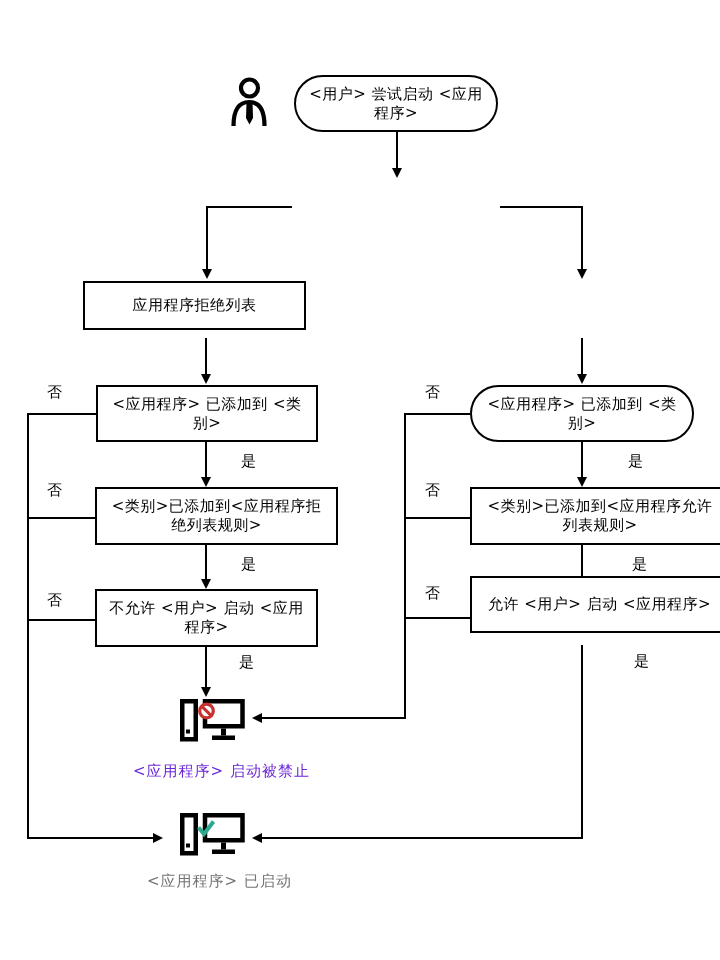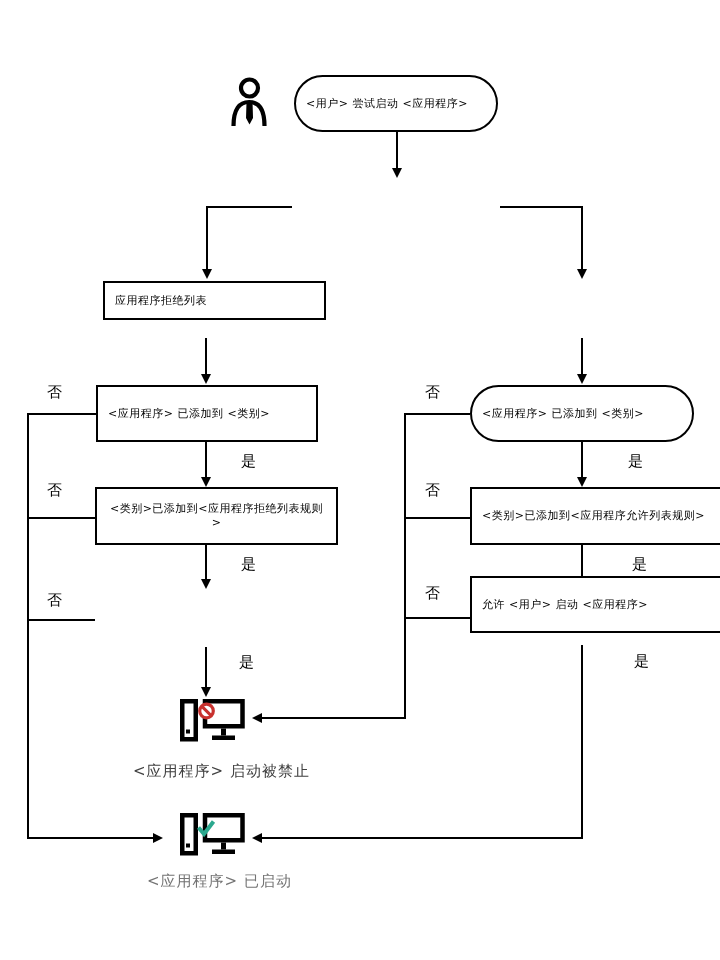--- a/index.html
+++ b/index.html
@@ -3,31 +3,31 @@
 <meta charset="utf-8">
 <style>
   html,body{margin:0;padding:0;background:#ffffff;}
   .canvas{
     position:relative;width:720px;height:960px;background:#ffffff;overflow:hidden;
     font-family:"DejaVu Sans","Liberation Sans",sans-serif;color:#000;
   }
   .wires{position:absolute;left:0;top:0;width:720px;height:960px;}
   .node{
     position:absolute;box-sizing:border-box;border:2px solid #000;background:#fff;
-    display:flex;align-items:center;justify-content:flex-start;text-align:center;
-    font-size:11px;letter-spacing:.5px;line-height:1.25;padding:4px 10px;
+    display:flex;align-items:center;justify-content:center;text-align:center;
+    font-size:15px;letter-spacing:.5px;line-height:1.25;padding:4px 10px;
   }
   .stadium{border-radius:29px;}
   .edge-label{
     position:absolute;font-size:15px;letter-spacing:1px;white-space:nowrap;
   }
   .outcome{
     position:absolute;font-size:15px;letter-spacing:1px;white-space:nowrap;
   }
-  .blocked-text{color:#404040;}
+  .blocked-text{color:#6d28d9;}
   .started-text{color:#737373;}
   .icon{position:absolute;}
 </style>
 </head>
 <body>
 
 <div class="canvas">
 
   <svg class="wires" viewBox="0 0 720 960" fill="none" stroke="#000" stroke-width="2">
     <g>
@@ -92,41 +92,44 @@
     <circle cx="18.5" cy="12" r="8.5" fill="none" stroke="#000" stroke-width="4.2"></circle>
     <path d="M2.5,50 C2.5,33 8.5,26 18,26 C27.5,26 33.5,33 33.5,50" fill="none" stroke="#000" stroke-width="4.2"></path>
     <path d="M15.5,26 L21.5,26 L22,42 L18.5,48.5 L15,42 Z" fill="#000" stroke="none"></path>
   </svg>
 
   <div class="node stadium" style="left:294px;top:75px;width:204px;height:57px">
     <span>&lt;用户&gt; 尝试启动 &lt;应用程序&gt;</span>
   </div>
 
 
-  <div class="node" style="left:103px;top:281px;width:223px;height:39px">
+  <div class="node" style="left:83px;top:281px;width:223px;height:49px">
     <span>应用程序拒绝列表</span>
   </div>
 
 
   <div class="node" style="left:96px;top:385px;width:222px;height:57px">
     <span>&lt;应用程序&gt; 已添加到 &lt;类别&gt;</span>
   </div>
 
   <div class="node stadium" style="left:470px;top:385px;width:224px;height:57px">
     <span>&lt;应用程序&gt; 已添加到 &lt;类别&gt;</span>
   </div>
 
   <div class="node" style="left:95px;top:487px;width:243px;height:58px">
     <span>&lt;类别&gt;已添加到&lt;应用程序拒绝列表规则&gt;</span>
   </div>
 
   <div class="node" style="left:470px;top:487px;width:260px;height:58px">
     <span>&lt;类别&gt;已添加到&lt;应用程序允许列表规则&gt;</span>
   </div>
 
+  <div class="node" style="left:95px;top:589px;width:223px;height:58px">
+    <span>不允许 &lt;用户&gt; 启动 &lt;应用程序&gt;</span>
+  </div>
 
   <div class="node" style="left:470px;top:576px;width:259px;height:57px">
     <span>允许 &lt;用户&gt; 启动 &lt;应用程序&gt;</span>
   </div>
 
   <span class="edge-label" style="left:47px;top:383px">否</span>
   <span class="edge-label" style="left:47px;top:481px">否</span>
   <span class="edge-label" style="left:47px;top:591px">否</span>
   <span class="edge-label" style="left:425px;top:383px">否</span>
   <span class="edge-label" style="left:425px;top:481px">否</span>

